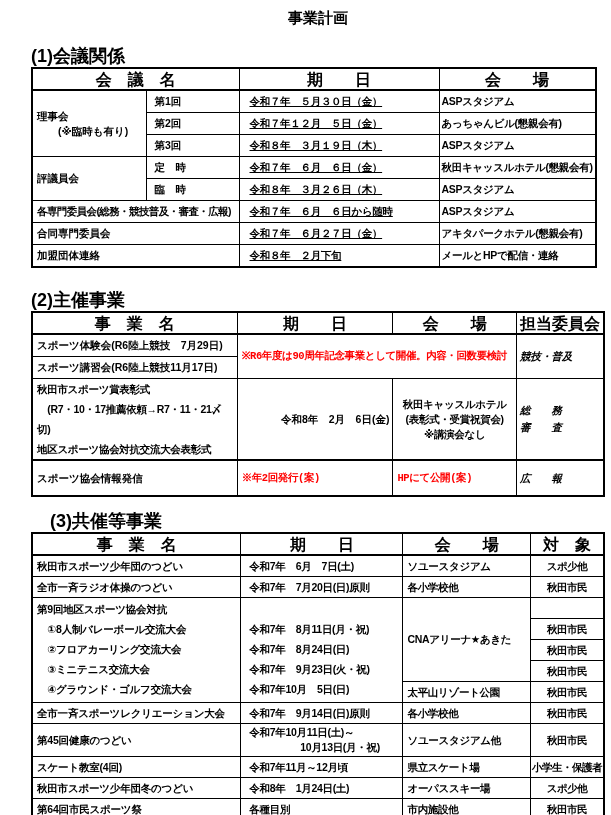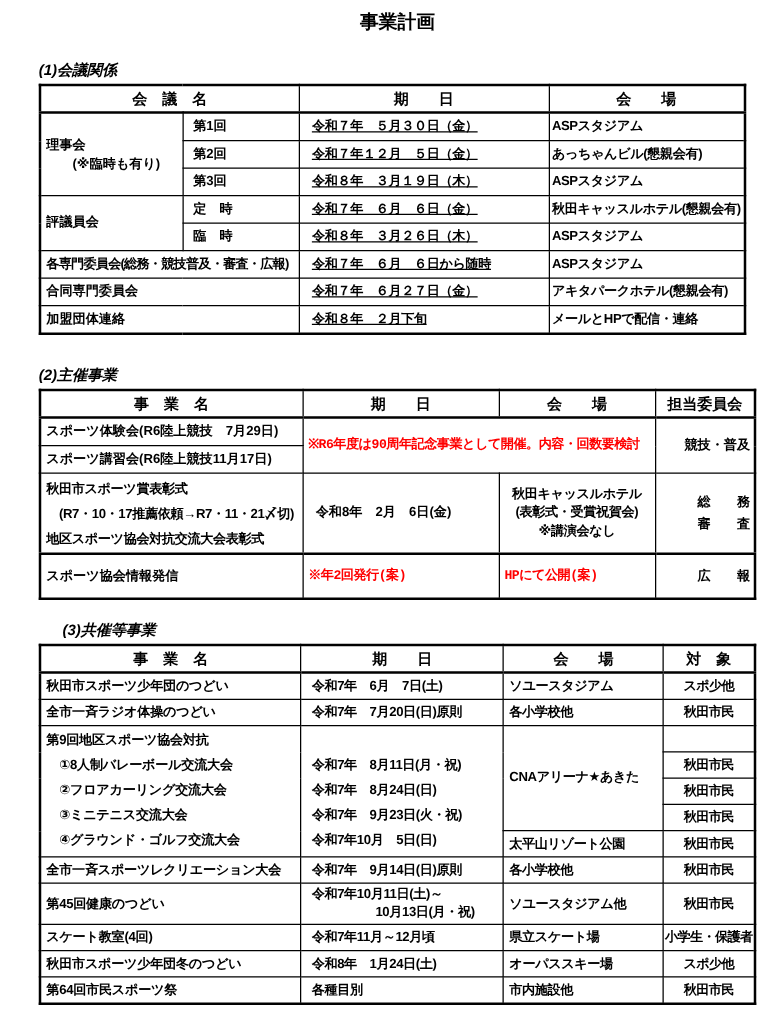--- a/index.html
+++ b/index.html
@@ -5,44 +5,44 @@
   html,body{margin:0;padding:0;background:#fff;}
   body{
     width:611px;height:815px;overflow:hidden;
     font-family:"Liberation Sans","DejaVu Sans",sans-serif;
     font-weight:bold;color:#000;
   }
   .page{box-sizing:border-box;width:611px;padding:0 6px 0 31px;}
   .title-line{text-align:center;font-size:15px;line-height:20px;}
   .title-line.first{padding-top:12px;}
   .title-line.second{margin-top:8px;}
-  .sec-heading{font-size:12px;line-height:16px;margin-top:20px;font-style:italic;}
+  .sec-heading{font-size:18px;line-height:16px;margin-top:20px;}
   .sec-heading.s2{margin-top:24px;}
   .sec-heading.s3{margin-top:16px;margin-left:19px;}
   table{border-collapse:collapse;table-layout:fixed;margin-top:3px;border:2px solid #000;}
   td,th{
     border:1px solid #000;font-size:10.5px;font-weight:bold;
     padding:0 3px;overflow:hidden;vertical-align:middle;
     white-space:nowrap;line-height:13px;
   }
-  th{text-align:center;font-size:12px;}
+  th{text-align:center;font-size:16px;}
   tr.head th{border-bottom:2px solid #000;height:20px;}
   .pre{white-space:pre-line;}
   
   .t1 td{height:21px;}
   .t1 .c-name{padding-left:4px;line-height:15px;}
   .t1 .c-sub{padding-left:8px;}
   .t1 .c-date{padding-left:10px;letter-spacing:-0.3px;text-decoration:underline;}
   .t1 .c-venue{padding:0 2px;letter-spacing:-0.3px;}
   
   .t2 td{height:21px;}
   .t2 .c-name{padding-left:4px;}
-  .t2 .c-date{padding-left:10px;}
+  .t2 .c-date{padding-left:10px;text-align:right;}
   .t2 .red{color:#FF0000;padding-left:4px;letter-spacing:-0.4px;font-family:Liberation Mono, monospace;}
-  .t2 .c-com{text-align:right;letter-spacing:0;}
+  .t2 .c-com{text-align:left;letter-spacing:0;font-style:italic;}
   .t2 tr.award td{height:63px;}
   .t2 .award-name{line-height:20px;padding-left:4px;letter-spacing:-0.3px;}
   .t2 .award-venue{text-align:center;line-height:15px;padding:0 1px;letter-spacing:-0.3px;}
   .t2 .award-com{line-height:17px;}
   .t2 tr.inforow td{height:34px;border-top:2px solid #000;}
   
   .t3 td{height:20px;}
   .t3 .c-name{padding-left:4px;letter-spacing:-0.2px;}
   .t3 .c-date{padding-left:8px;letter-spacing:-0.3px;}
   .t3 .c-venue{padding-left:4px;letter-spacing:-0.3px;}

